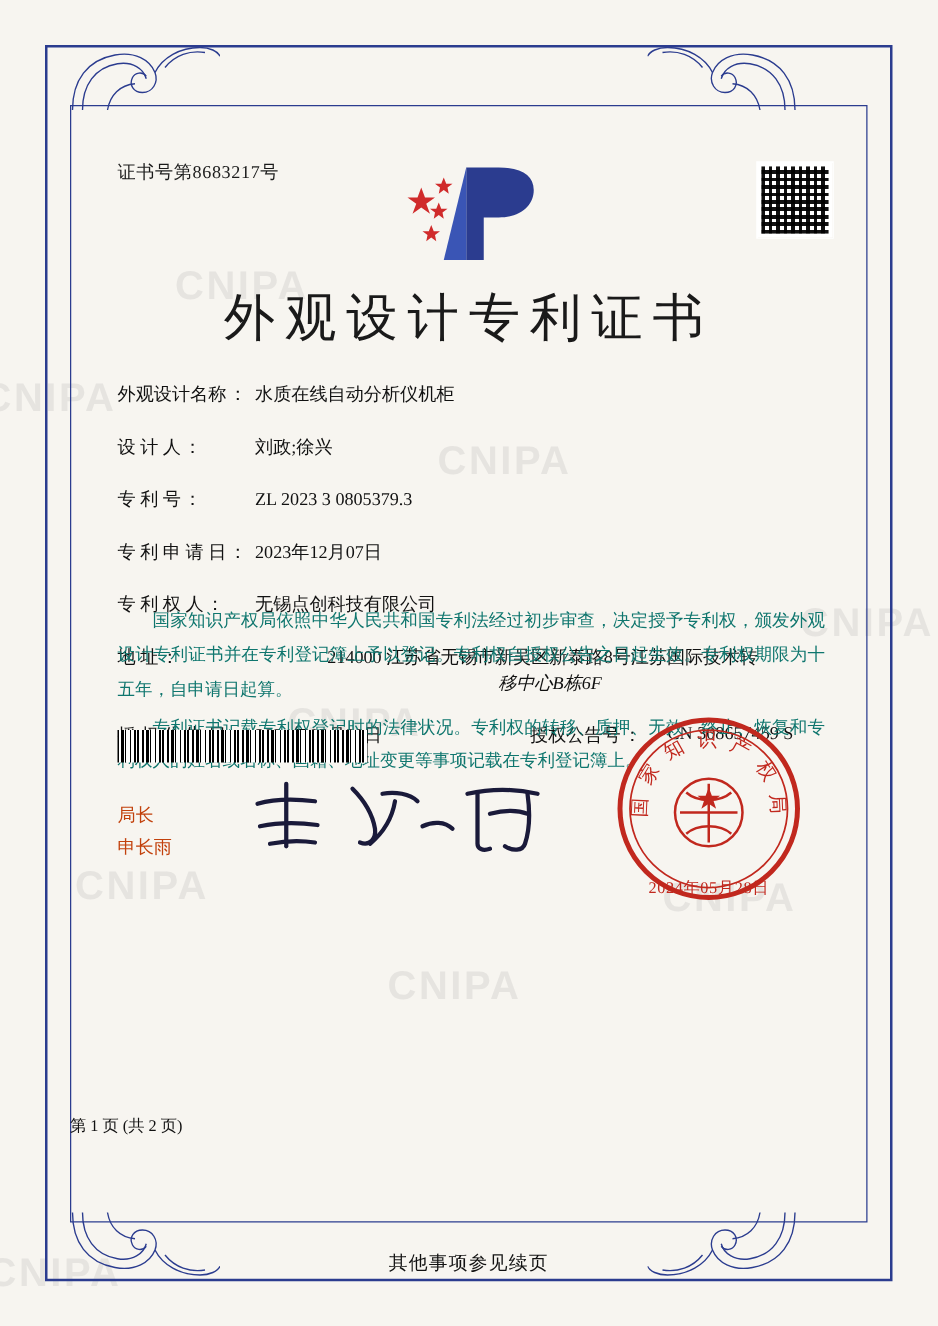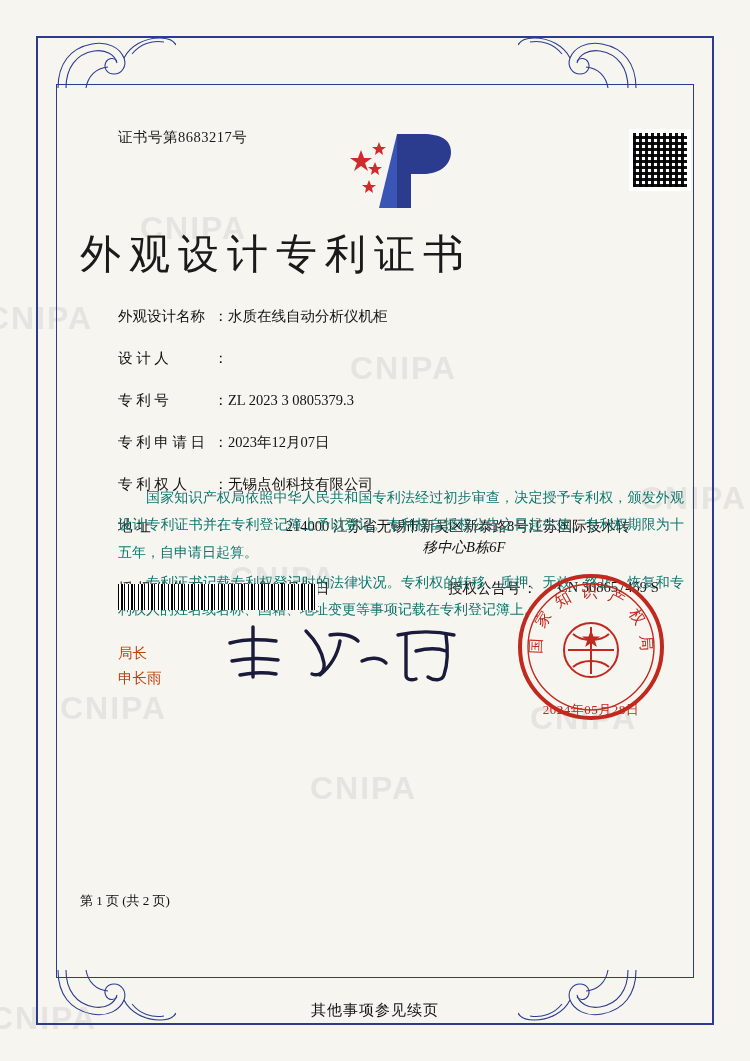--- a/index.html
+++ b/index.html
@@ -65,21 +65,21 @@
   .corner svg { display: block; }
   .c-tl { left: 56px;  top: 34px; }
   .c-tr { left: 518px; top: 34px; transform: scaleX(-1); }
   .c-bl { left: 56px;  top: 968px; transform: scaleY(-1); }
   .c-br { left: 518px; top: 968px; transform: scale(-1,-1); }
 
   
   .content {
     position: absolute;
     left: 56px; top: 84px;
-    width: 638px; height: 874px; margin-left: 24px;
+    width: 638px; height: 874px;
   }
   .cert-no {
     position: absolute;
     left: 38px; top: 44px;
     font-size: 14.5px;
     color: #1a1a1a;
     letter-spacing: 0.5px;
   }
   .qr {
     position: absolute;
@@ -94,20 +94,21 @@
   }
   .logo {
     position: absolute;
     left: 50%; top: 44px;
     transform: translateX(-50%);
     width: 120px; height: 84px;
   }
   .title {
     position: absolute;
     left: 0; right: 0; top: 143px;
+    text-align: center;
     font-size: 41px;
     letter-spacing: 8px;
     color: #1a1a1a;
     font-family: Liberation Mono, monospace;
     font-weight: normal;
   }
 
   .fields {
     position: absolute;
     left: 38px; top: 222px;
@@ -118,21 +119,21 @@
   .row {
     display: flex;
     align-items: flex-start;
     margin-bottom: 21px;
     line-height: 1.45;
   }
   .lbl {
     width: 110px;
     flex: 0 0 110px;
     display: flex;
-    justify-content: space-between;
+    justify-content: flex-start;
     letter-spacing: 0;
   }
   .colon { margin-left: 2px; }
   .val { flex: 1; }
   .val-wrap { white-space: normal; text-align: center; }
   .val .cont { display:block; padding-left: 12px; font-style: italic; }
 
   .row-two { display: flex; margin-bottom: 4px; }
   .half-left { width: 330px; display: flex; }
   .half-right { display: flex; }
@@ -307,20 +308,21 @@
             <span class="colon">：</span>
         </span>
         <span class="val">水质在线自动分析仪机柜</span>
       </div>
 
       <div class="row">
         <span class="lbl">
           <span>设 计 人</span>
             <span class="colon">：</span>
         </span>
+        <span class="val">刘政;徐兴</span>
       </div>
 
       <div class="row">
         <span class="lbl">
           <span>专 利 号</span>
             <span class="colon">：</span>
         </span>
         <span class="val">ZL 2023 3 0805379.3</span>
       </div>
 

